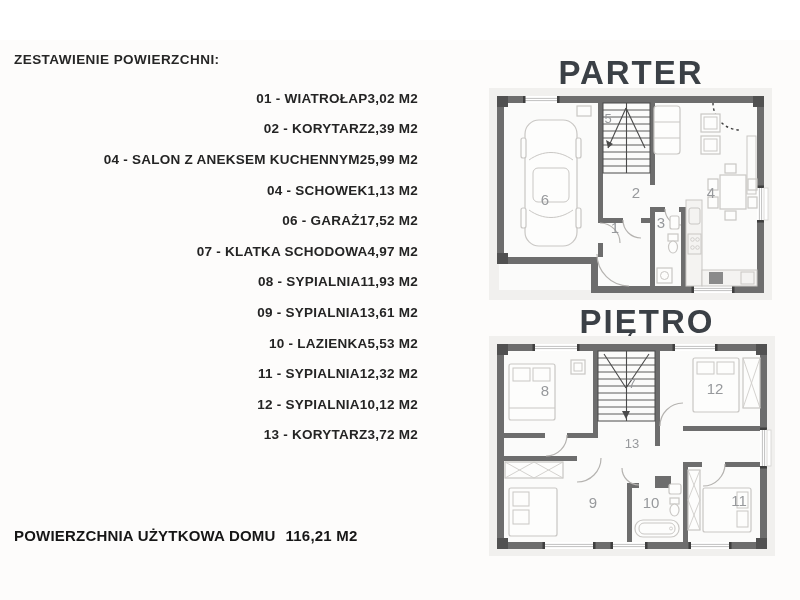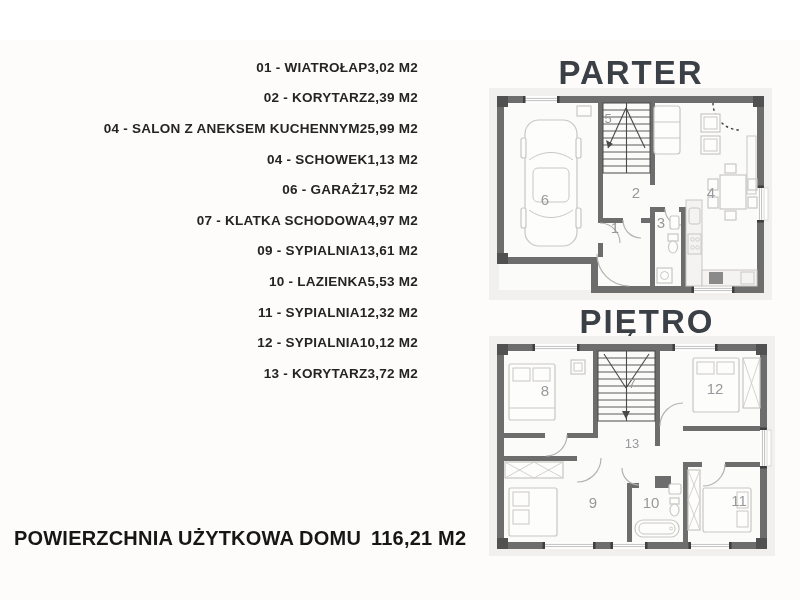--- a/index.html
+++ b/index.html
@@ -10,21 +10,21 @@
     color:#242424;
   }
   .sheet{position:absolute;left:0;top:40px;width:800px;height:560px;background:#fdfcfb;}
   
   .list{position:absolute;left:14px;top:52px;width:404px;}
   .list-title{font-size:13.5px;font-weight:700;letter-spacing:.45px;color:#262626;margin:0 0 16px 0;}
   .rows{display:block;}
   .row{display:flex;justify-content:flex-end;align-items:center;height:30.6px;
        font-size:13.5px;font-weight:600;letter-spacing:.25px;color:#242424;}
   .row .rarea{font-weight:600;white-space:nowrap;}
-  .total{position:absolute;left:14px;top:527px;font-size:20px;font-weight:700;letter-spacing:.2px;color:#161616;}
+  .total{position:absolute;left:14px;top:527px;font-size:15px;font-weight:700;letter-spacing:.2px;color:#161616;}
   .total .tval{margin-left:10px;}
   
   .plan-title{position:absolute;width:286px;text-align:center;font-weight:700;
               font-size:33px;letter-spacing:2px;color:#3b4046;}
   #parter-title{left:488px;top:54px;}
   #pietro-title{left:504px;top:303px;}
   .plan{position:absolute;}
   #parter-svg{left:489px;top:88px;}
   #pietro-svg{left:489px;top:336px;}
   
@@ -44,20 +44,21 @@
   .appl-dark{fill:#8a8a8a;}
   .room-num{fill:#97999c;font-size:15px;font-weight:500;font-family:"Liberation Sans",sans-serif;}
   .room-num-sm{fill:#97999c;font-size:13px;font-weight:500;font-family:"Liberation Sans",sans-serif;}
 </style>
 </head>
 <body>
 
 <div class="sheet"></div>
 
 <div class="list">
+  <div class="list-title">ZESTAWIENIE POWIERZCHNI:</div>
   <div class="rows">
     <div class="row">
         <span>01 - WIATROŁAP</span>
         <span class="rarea">3,02 M2</span>
       </div>
     <div class="row">
         <span>02 - KORYTARZ</span>
         <span class="rarea">2,39 M2</span>
       </div>
     <div class="row">
@@ -68,20 +69,24 @@
         <span>04 - SCHOWEK</span>
         <span class="rarea">1,13 M2</span>
       </div>
     <div class="row">
         <span>06 - GARAŻ</span>
         <span class="rarea">17,52 M2</span>
       </div>
     <div class="row">
         <span>07 - KLATKA SCHODOWA</span>
         <span class="rarea">4,97 M2</span>
+      </div>
+    <div class="row">
+        <span>08 - SYPIALNIA</span>
+        <span class="rarea">11,93 M2</span>
       </div>
     <div class="row">
         <span>09 -  SYPIALNIA</span>
         <span class="rarea">13,61 M2</span>
       </div>
     <div class="row">
         <span>10 -  LAZIENKA</span>
         <span class="rarea">5,53 M2</span>
       </div>
     <div class="row">

